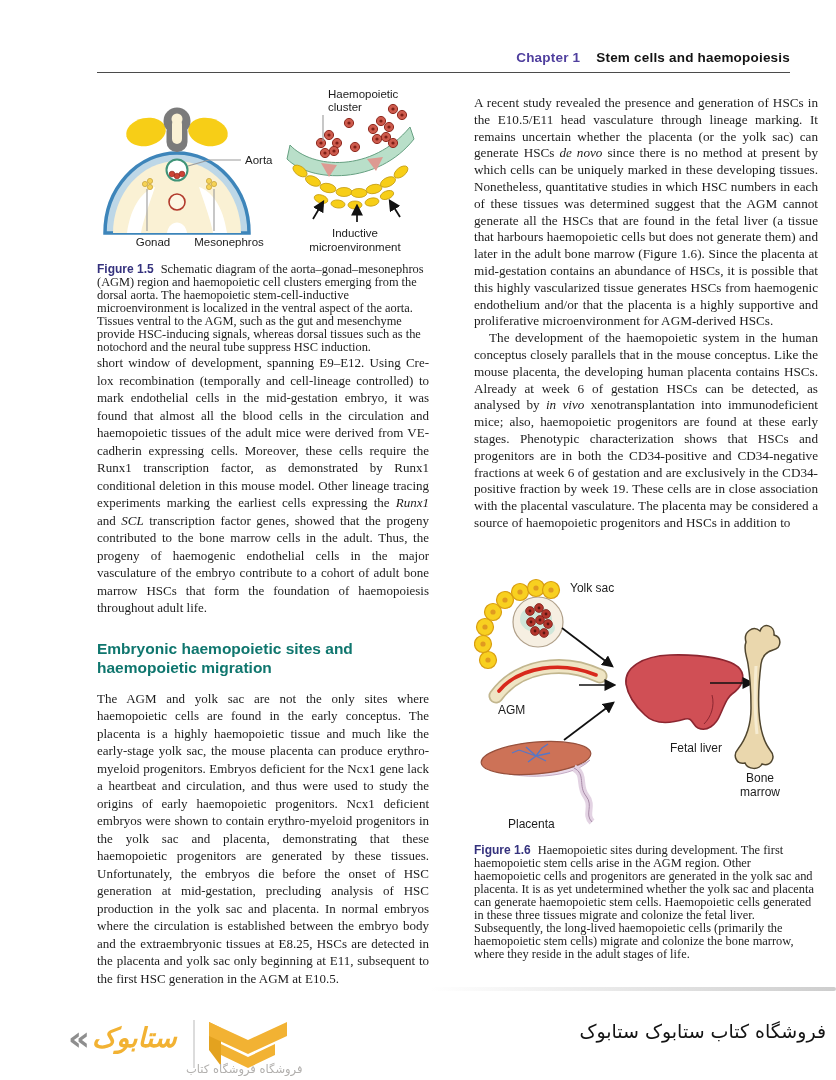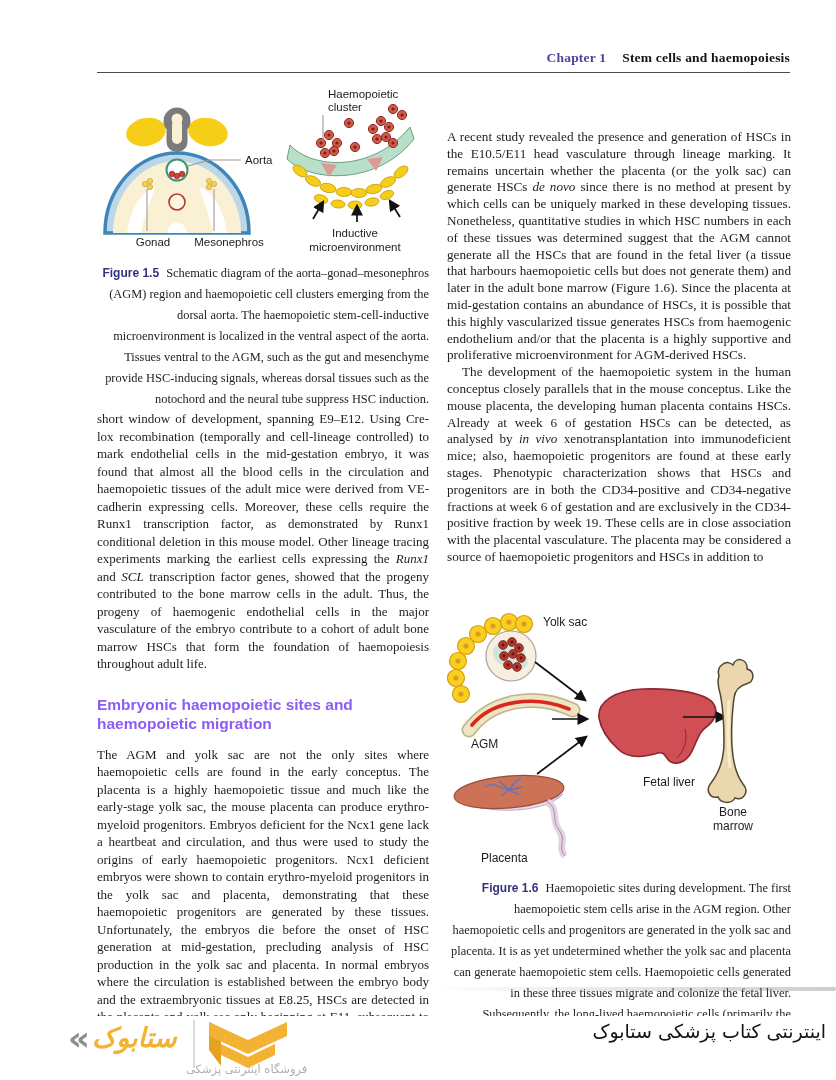--- a/index.html
+++ b/index.html
@@ -5,46 +5,46 @@
   html,body{margin:0;padding:0;}
   body{
     width:836px;height:1080px;position:relative;overflow:hidden;
     background:#ffffff;
     font-family:"Liberation Serif",serif;
     color:#1f1f1f;
   }
   
   .chapter-header{
     position:absolute;top:50px;right:46px;
-    font-family:Liberation Serif, serif;
+    font-family:Liberation Sans, sans-serif;
     font-weight:bold;font-size:13.5px;letter-spacing:.2px;
     white-space:nowrap;
   }
   .chapter-num{color:#4f3f9e;margin-right:16px;}
   .chapter-title{color:#131313;}
   .header-rule{
     position:absolute;top:72px;left:97px;right:46px;
     border-top:1.6px solid #4b4b4b;height:0;
   }
   
   .col-left{position:absolute;left:97px;top:85px;width:332px;}
-  .col-right{position:absolute;left:447px;top:95px;width:344px;margin-top:34px;}
+  .col-right{position:absolute;left:474px;top:95px;width:344px;}
   p.body{
     margin:0;text-align:justify;
     font-size:13px;line-height:17.5px;color:#1d1d1d;
   }
   .col-right p.body{font-size:13.2px;line-height:16.8px;}
   p.indent{text-indent:15px;}
   .section-heading{
     font-family:"Liberation Sans",sans-serif;
-    font-weight:bold;font-size:15.5px;line-height:19.5px;color:#8b5cf6;
+    font-weight:bold;font-size:15.5px;line-height:19.5px;color:#0f766e;
     margin:22px 0 12px 0;
   }
   .fig-caption{
-    font-size:12.4px;line-height:21px;color:#232323;text-align:right;
+    font-size:12.4px;line-height:13px;color:#232323;text-align:left;
     margin-top:6px;
   }
   .fig-label{
     font-family:"Liberation Sans",sans-serif;
     font-weight:bold;color:#34317d;font-size:12px;
     padding-right:7px;
   }
   .fig-wrap{display:block;}
   .fig-wrap svg{display:block;}
   .mt24{margin-top:24px;}
@@ -347,18 +347,18 @@
     <div class="logo-wordmark">
       <span class="logo-chevron">«</span>
       <span class="logo-text">ستابوک</span>
     </div>
     <div class="logo-divider"></div>
     <svg width="78" height="54" viewBox="0 0 78 54">
       <polygon points="0,2 12,8 12,46 0,30" fill="#e3a21f"></polygon>
       <polygon points="0,2 39,20 78,2 78,16 39,34 0,16" fill="#f2b233"></polygon>
       <polygon points="12,24 39,37 66,24 66,35 39,48 12,35" fill="#f2b233"></polygon>
     </svg>
-    <div class="logo-subtitle">فروشگاه اینترنتی پزشکی</div>
+    <div class="logo-subtitle">فروشگاه فروشگاه کتاب</div>
   </div>
   <div class="footer-right">
-    <div class="store-title">اینترنتی کتاب پزشکی ستابوک</div>
+    <div class="store-title">فروشگاه کتاب ستابوک ستابوک</div>
   </div>
 </div>
 
 </body></html>

